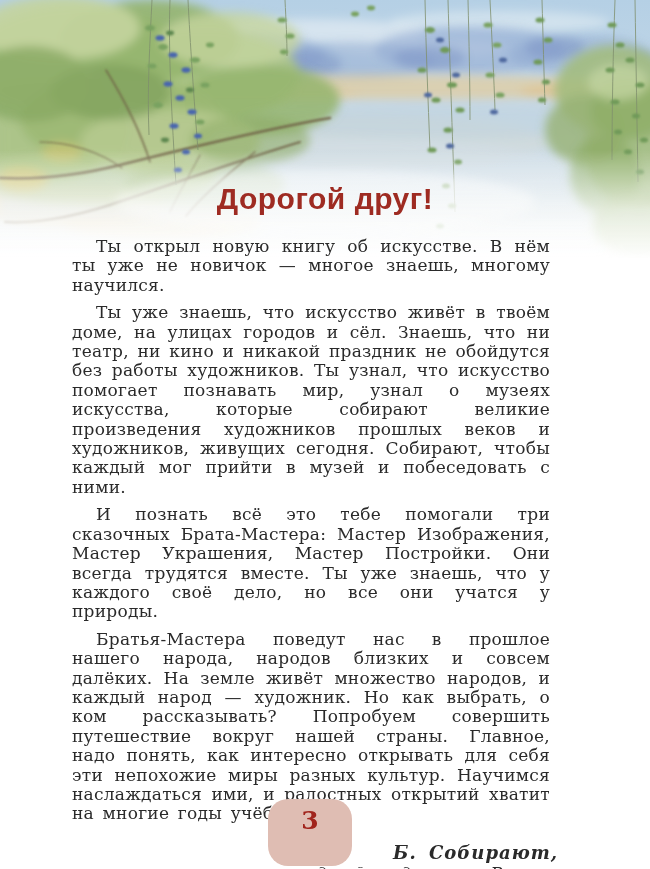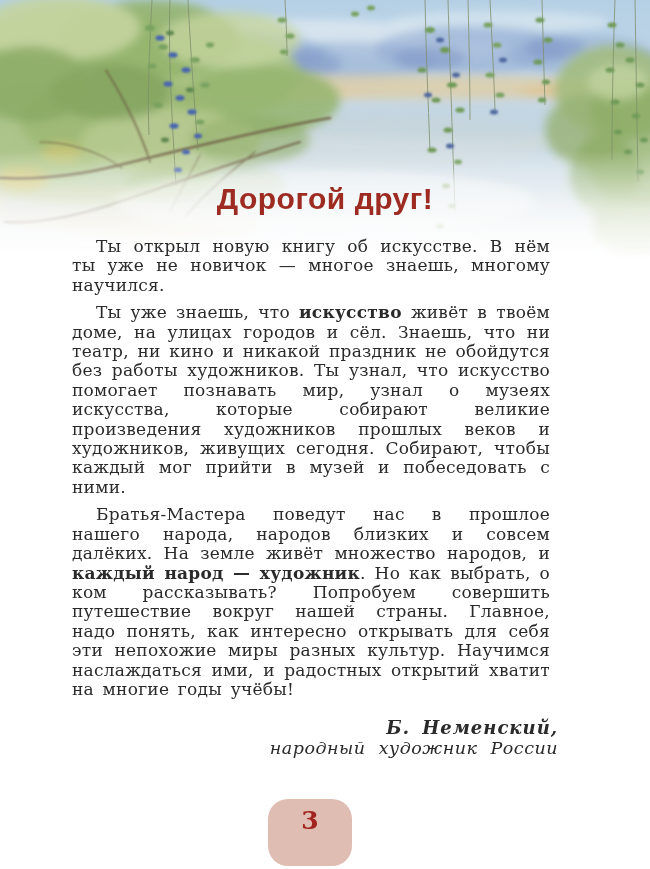--- a/index.html
+++ b/index.html
@@ -25,21 +25,21 @@
   }
   .content{
     position:relative;z-index:2;
     padding:229px 92px 0 64px;
     text-align:justify;
     font-size:17px;line-height:19.4px;
     letter-spacing:0.25px;word-spacing:3px;
     color:var(--body-text,#2a2a2a);
   }
   .content p{margin:8px;text-indent:24px;}
-  .content .b{font-weight:bold;}
+  .content .b{font-weight:normal;}
   .signature{
     margin-top:18px;
     text-align:right;
     font-style:italic;
     line-height:21px;
   }
   .sig-name{
     font-weight:bold;font-size:18px;
     letter-spacing:1px;word-spacing:5px;
   }
@@ -269,24 +269,25 @@
     <ellipse cx="325" cy="202" rx="210" ry="32" fill="#ffffff" opacity="0.45" filter="url(#soft)"></ellipse>
     <rect x="0" y="150" width="650" height="108" fill="url(#fade)"></rect>
   </svg>
 
   <h1 class="page-title">Дорогой друг!</h1>
 
   <div class="content">
     <div>
         <p><span>Ты открыл новую книгу об искусстве. В нём ты уже не новичок — многое знаешь, многому научился.</span></p>
         <p><span>Ты уже знаешь, что </span><span class="b">искусство</span><span> живёт в твоём доме, на улицах городов и сёл. Знаешь, что ни театр, ни кино и никакой праздник не обойдутся без работы художников. Ты узнал, что искусство помогает познавать мир, узнал о музеях искусства, которые собирают великие произведения художников прошлых веков и художников, живущих сегодня. Собирают, чтобы каждый мог прийти в музей и побеседовать с ними.</span></p>
+        <p><span>И познать всё это тебе помогали три сказочных Брата-Мастера: Мастер Изображения, Мастер Украшения, Мастер Постройки. Они всегда трудятся вместе. Ты уже знаешь, что у каждого своё дело, но все они учатся у природы.</span></p>
         <p><span>Братья-Мастера поведут нас в прошлое нашего народа, народов близких и совсем далёких. На земле живёт множество народов, и </span><span class="b">каждый народ — художник</span><span>. Но как выбрать, о ком рассказывать? Попробуем совершить путешествие вокруг нашей страны. Главное, надо понять, как интересно открывать для себя эти непохожие миры разных культур. Научимся наслаждаться ими, и радостных открытий хватит на многие годы учёбы!</span></p>
       </div>
     <div class="signature">
-      <div class="sig-name">Б. Неменский,</div>
+      <div class="sig-name">Б. Собирают,</div>
       <div class="sig-role">народный художник России</div>
     </div>
   </div>
 
   <div class="page-number-box">
     <span class="page-number">3</span>
   </div>
 
 </div>
 

